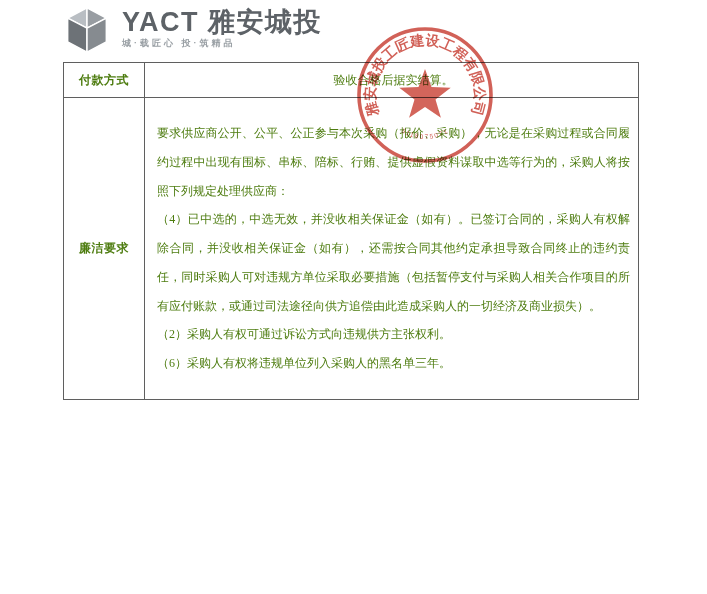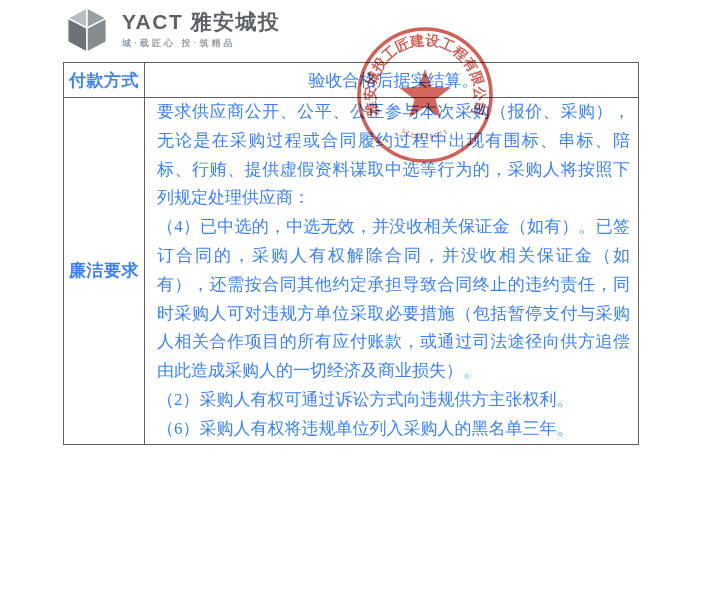--- a/index.html
+++ b/index.html
@@ -7,34 +7,34 @@
     width:707px;height:594px;background:#ffffff;position:relative;
     font-family:"Liberation Serif","DejaVu Serif",serif;
     color:#3a3a3a;overflow:hidden;
   }
   
   .logo{position:absolute;left:64px;top:5px;display:flex;align-items:center;gap:12px;}
   .logo-cube{width:46px;height:50px;}
   .logo-text{display:flex;flex-direction:column;justify-content:center;}
   .brand{
     font-family:"Liberation Sans","DejaVu Sans",sans-serif;
-    font-size:21px;font-weight:bold;color:#5d6267;letter-spacing:1.5px;line-height:24px;
+    font-size:27px;font-weight:bold;color:#5d6267;letter-spacing:1.5px;line-height:24px;
   }
   .tagline{
     font-family:"Liberation Sans","DejaVu Sans",sans-serif;
     font-size:9px;color:#9aa0a5;letter-spacing:3px;margin-top:3px;font-weight:bold;
   }
   
   .terms-table{
     position:absolute;left:63px;top:62px;width:551px;
     border-collapse:collapse;table-layout:fixed;
   }
   .terms-table td{
     border:1px solid #5f5f5f;
-    font-size:17px;color:#3b82f6;
+    font-size:12px;color:#4d7c0f;
   }
   .label-cell{
     width:78px;text-align:center;font-weight:bold;font-size:13px;color:#2d2d2d;
     vertical-align:middle;letter-spacing:0.5px;
   }
   .label-top{vertical-align:top;padding-top:11px;}
   .content-cell{
     width:473px;padding:0 8px 0 12px;vertical-align:middle;
   }
   .row-payment{height:35px;}

